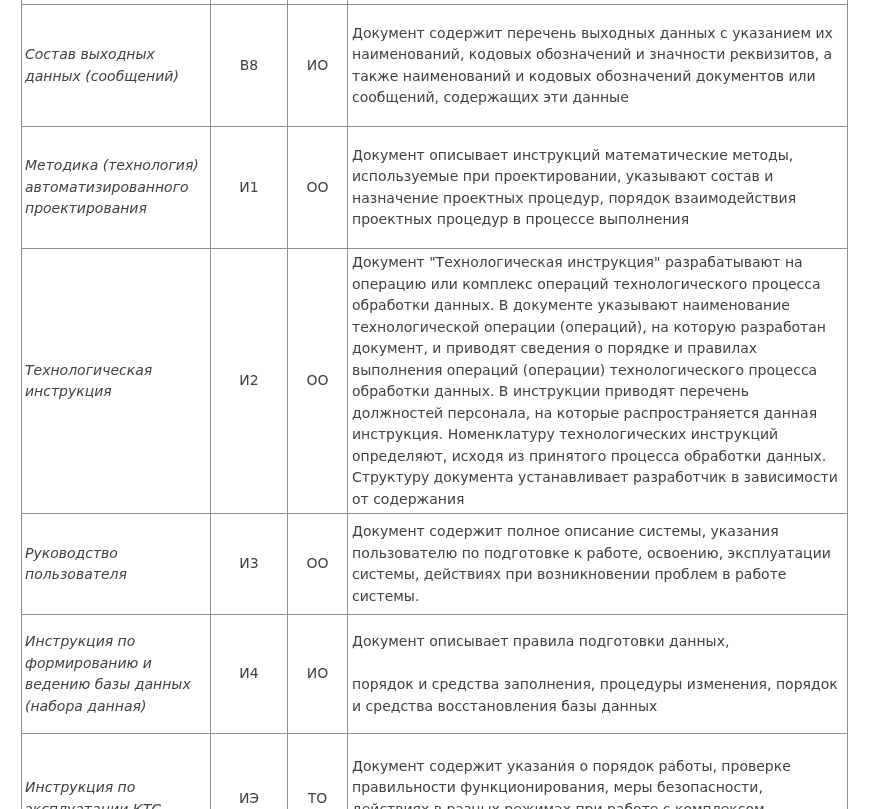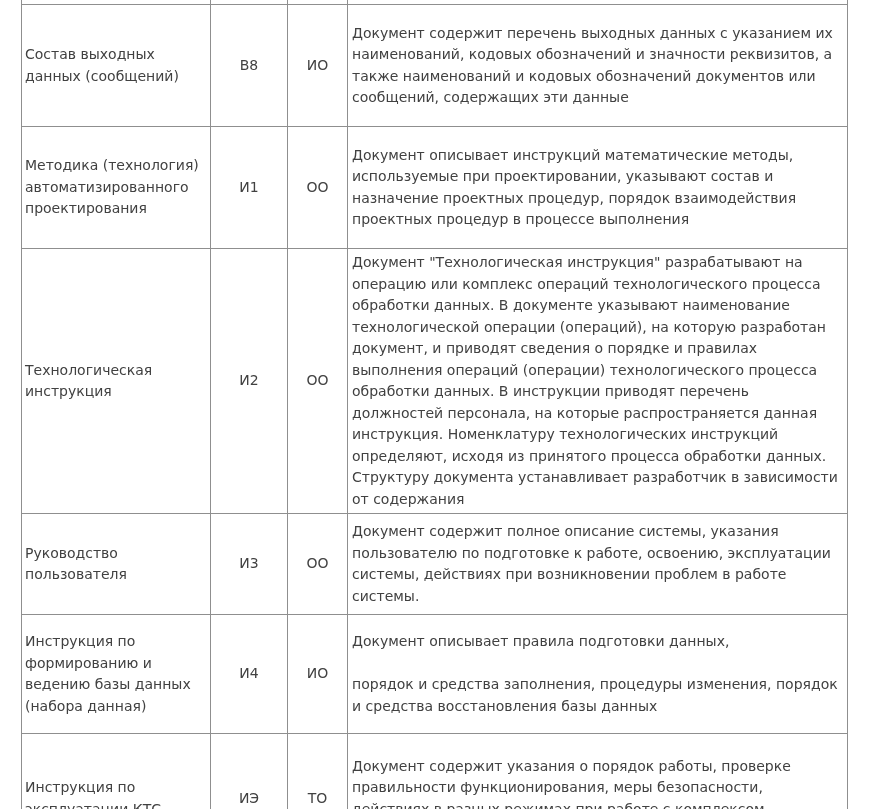--- a/index.html
+++ b/index.html
@@ -28,20 +28,21 @@
   col.c-desc { width: 500px; }
   td {
     border: 1px solid #8f8f8f;
     vertical-align: middle;
     font-size: 14px;
     line-height: 21.5px;
     overflow: hidden;
   }
   td.name-cell {
     padding: 3px 6px 3px 3px;
+    font-style: italic;
   }
   td.code-cell, td.part-cell {
     text-align: center;
     padding: 2px;
     margin-top: 31px;
   }
   td.desc-cell {
     padding: 3px 5px 3px 4px;
     white-space: pre-line;
     margin-top: 24px;

